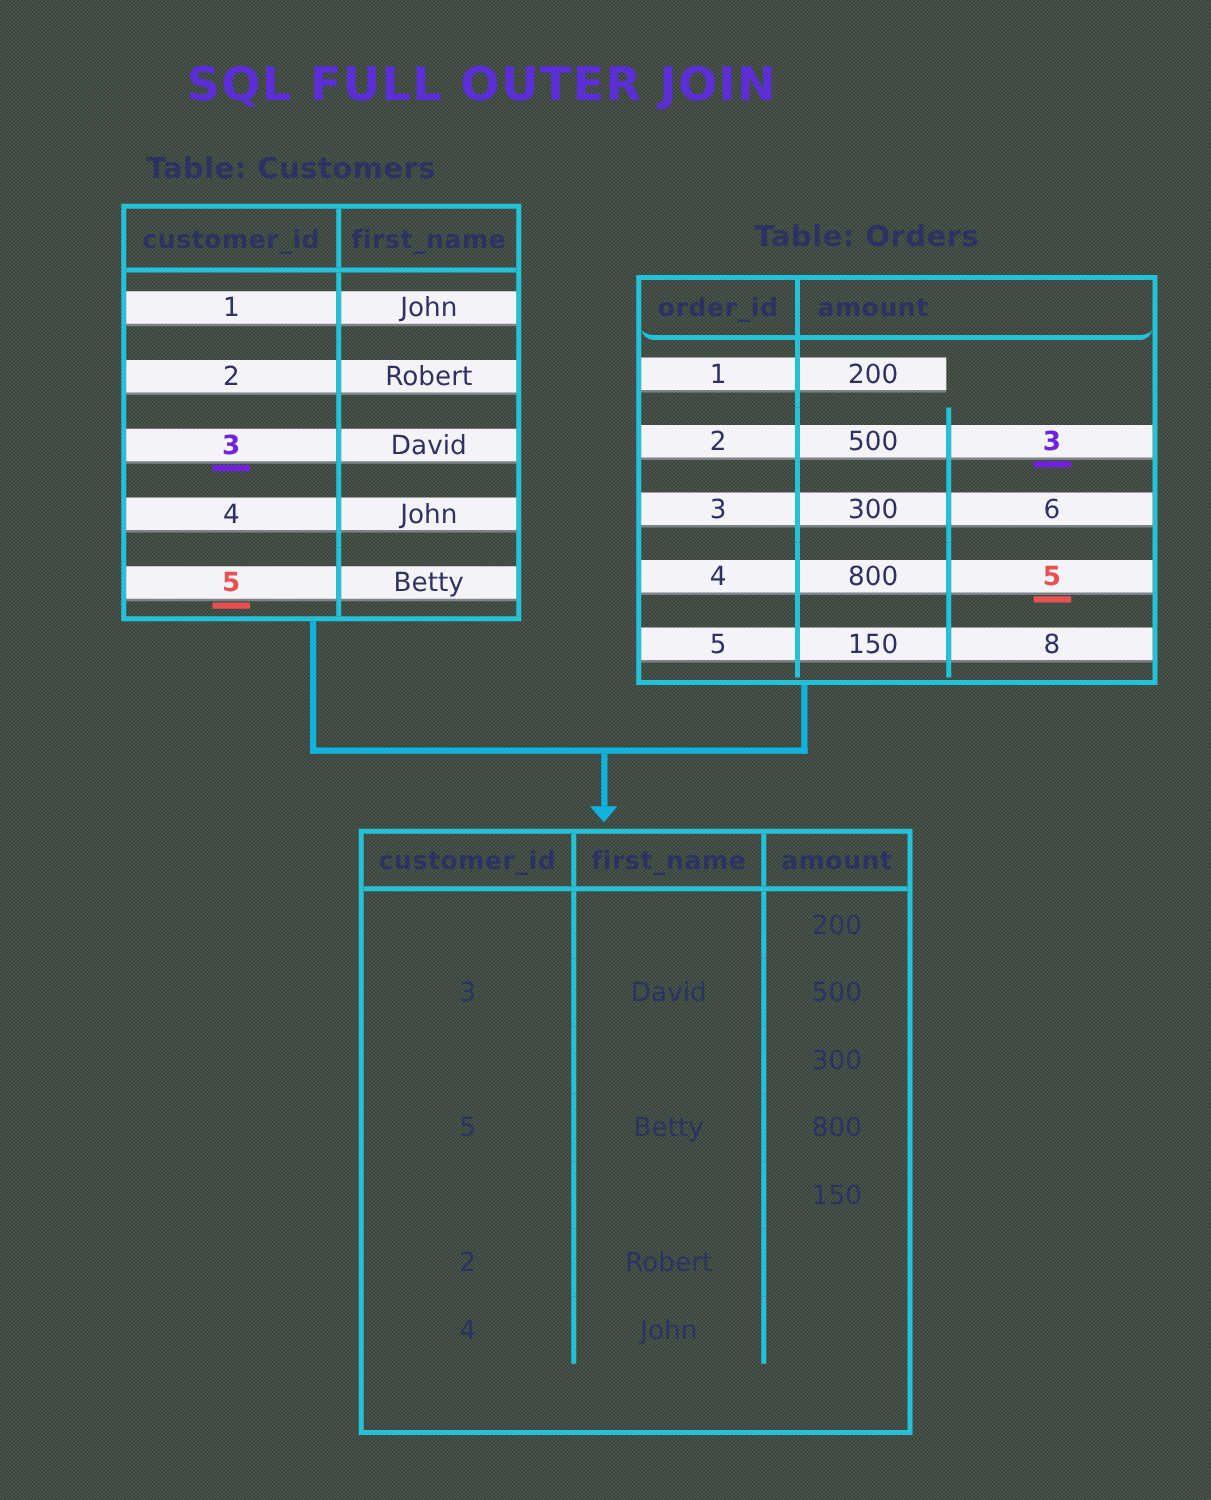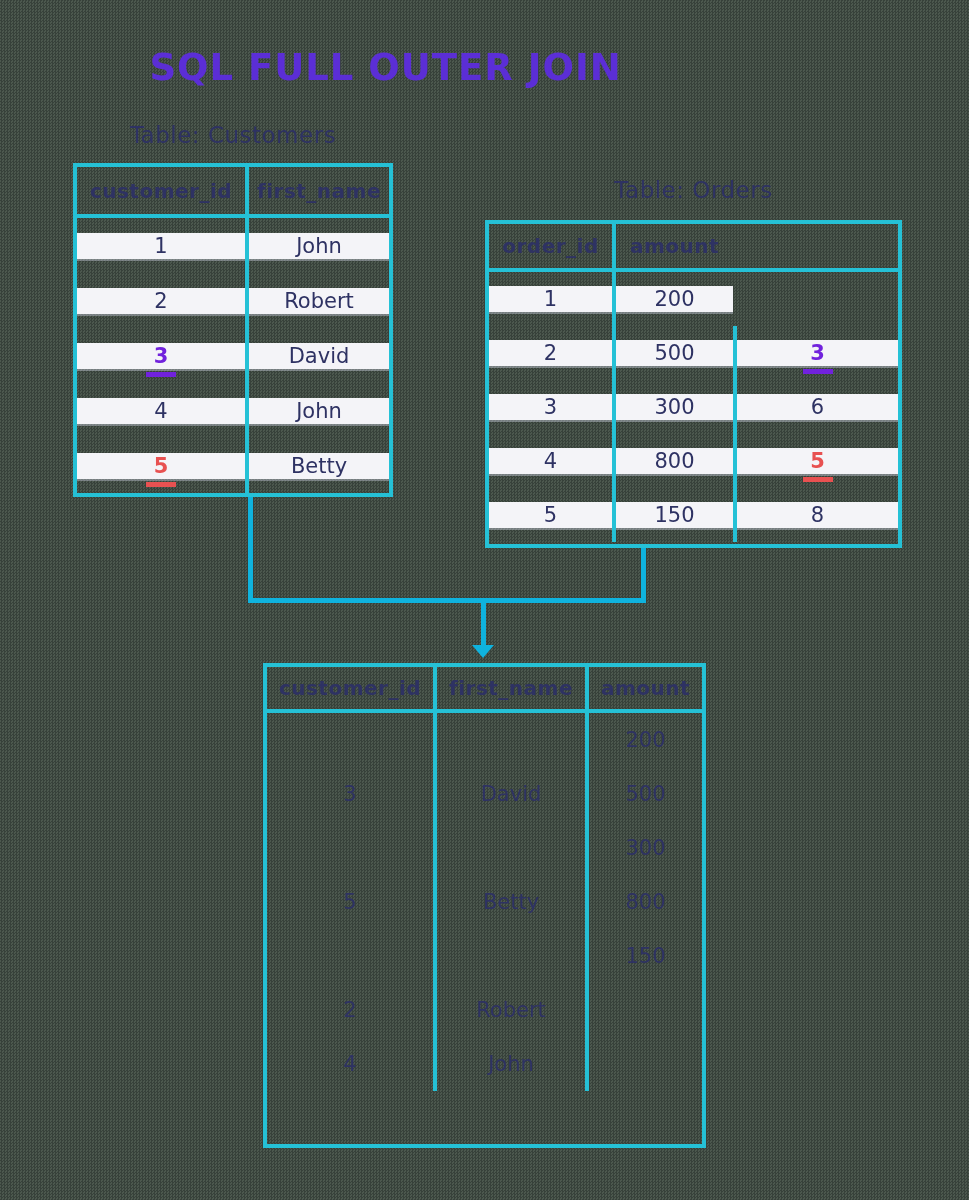--- a/index.html
+++ b/index.html
@@ -21,37 +21,37 @@
     background-size:3px 3px;
   }
   .canvas{position:relative;width:969px;height:1200px;overflow:hidden;}
 
   .title{
     position:absolute;top:46px;left:0;width:771px;
     text-align:center;font-size:37px;font-weight:700;letter-spacing:1px;
     color:var(--purple-title);
   }
   .caption{
-    position:absolute;text-align:center;font-size:23px;font-weight:400;
+    position:absolute;text-align:center;font-size:23px;font-weight:700;
     color:var(--navy);letter-spacing:.5px;
   }
   .cap-customers{top:122px;left:73px;width:320px;}
   .cap-orders{top:177px;left:485px;width:417px;}
 
-  .tbl{position:absolute;border:4px solid var(--cyan);display:flex;flex-direction:column;}
+  .tbl{position:absolute;border:4px solid var(--cyan);display:flex;flex-direction:column;margin-left:24px;}
   .tbl-customers{left:73px;top:163px;width:320px;height:334px;}
   .tbl-orders{left:485px;top:220px;width:417px;height:328px;}
   .tbl-result{left:263px;top:663px;width:443px;height:485px;}
 
   .thead{display:grid;border-bottom:4px solid var(--cyan);}
   .tbl-customers .thead{height:51px;}
   .tbl-orders   .thead{height:48px;}
   .tbl-result   .thead{height:46px;}
   .cols-2{grid-template-columns:168px 144px;}
-  .cols-3o{grid-template-columns:123px 121px 165px;}
+  .cols-3o{grid-template-columns:123px 121px 165px;border-radius:10px;}
   .cols-3r{grid-template-columns:166px 152px 117px;}
 
   .th{
     display:flex;align-items:center;justify-content:center;
     font-size:20px;font-weight:700;color:var(--navy);letter-spacing:.5px;
   }
   .bl{border-left:4px solid var(--cyan);}
 
   .tbody{flex:1;display:flex;flex-direction:column;}
   .tr{display:grid;}

